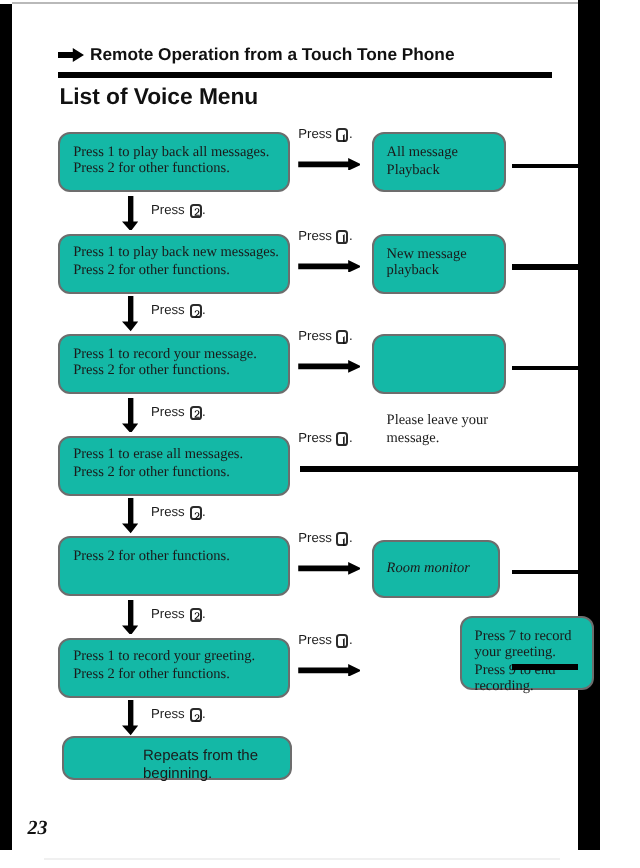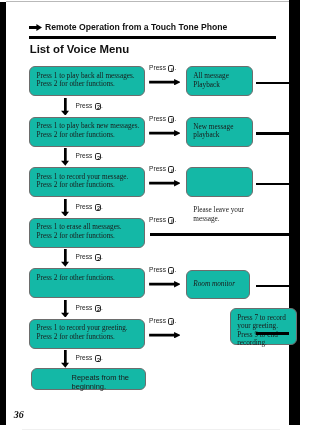--- a/index.html
+++ b/index.html
@@ -228,14 +228,14 @@
         </svg>
       </div>
       <div class="plabel" style="left:75.5px;top:354.3px;"><span>Press</span><span class="keybox"><span><svg class="d2" width="3.0" height="4.0" viewBox="0 0 34 46">
               <path d="M3 13 C4 5 10 1 17 1 C25 1 31 6 31 14 C31 21 26 26 19 32 L11 39 L31 39 L31 45 L3 45 L3 39 L17 26 C21 22 24 19 24 14 C24 9 21 6 17 6 C12 6 10 10 10 14 Z" fill="#141414"></path>
             </svg></span></span>.</div>
       <div class="rbox sans" style="left:30.8px;top:368.3px;width:114.9px;height:21.6px;">
      <div class="tx" style="top:5.0px;left:1.7px;">Repeats from the beginning.</div>
       </div>
     </div>
 
-  <div class="pagenum">36</div>
+  <div class="pagenum">23</div>
 </div>
 
 </body></html>

